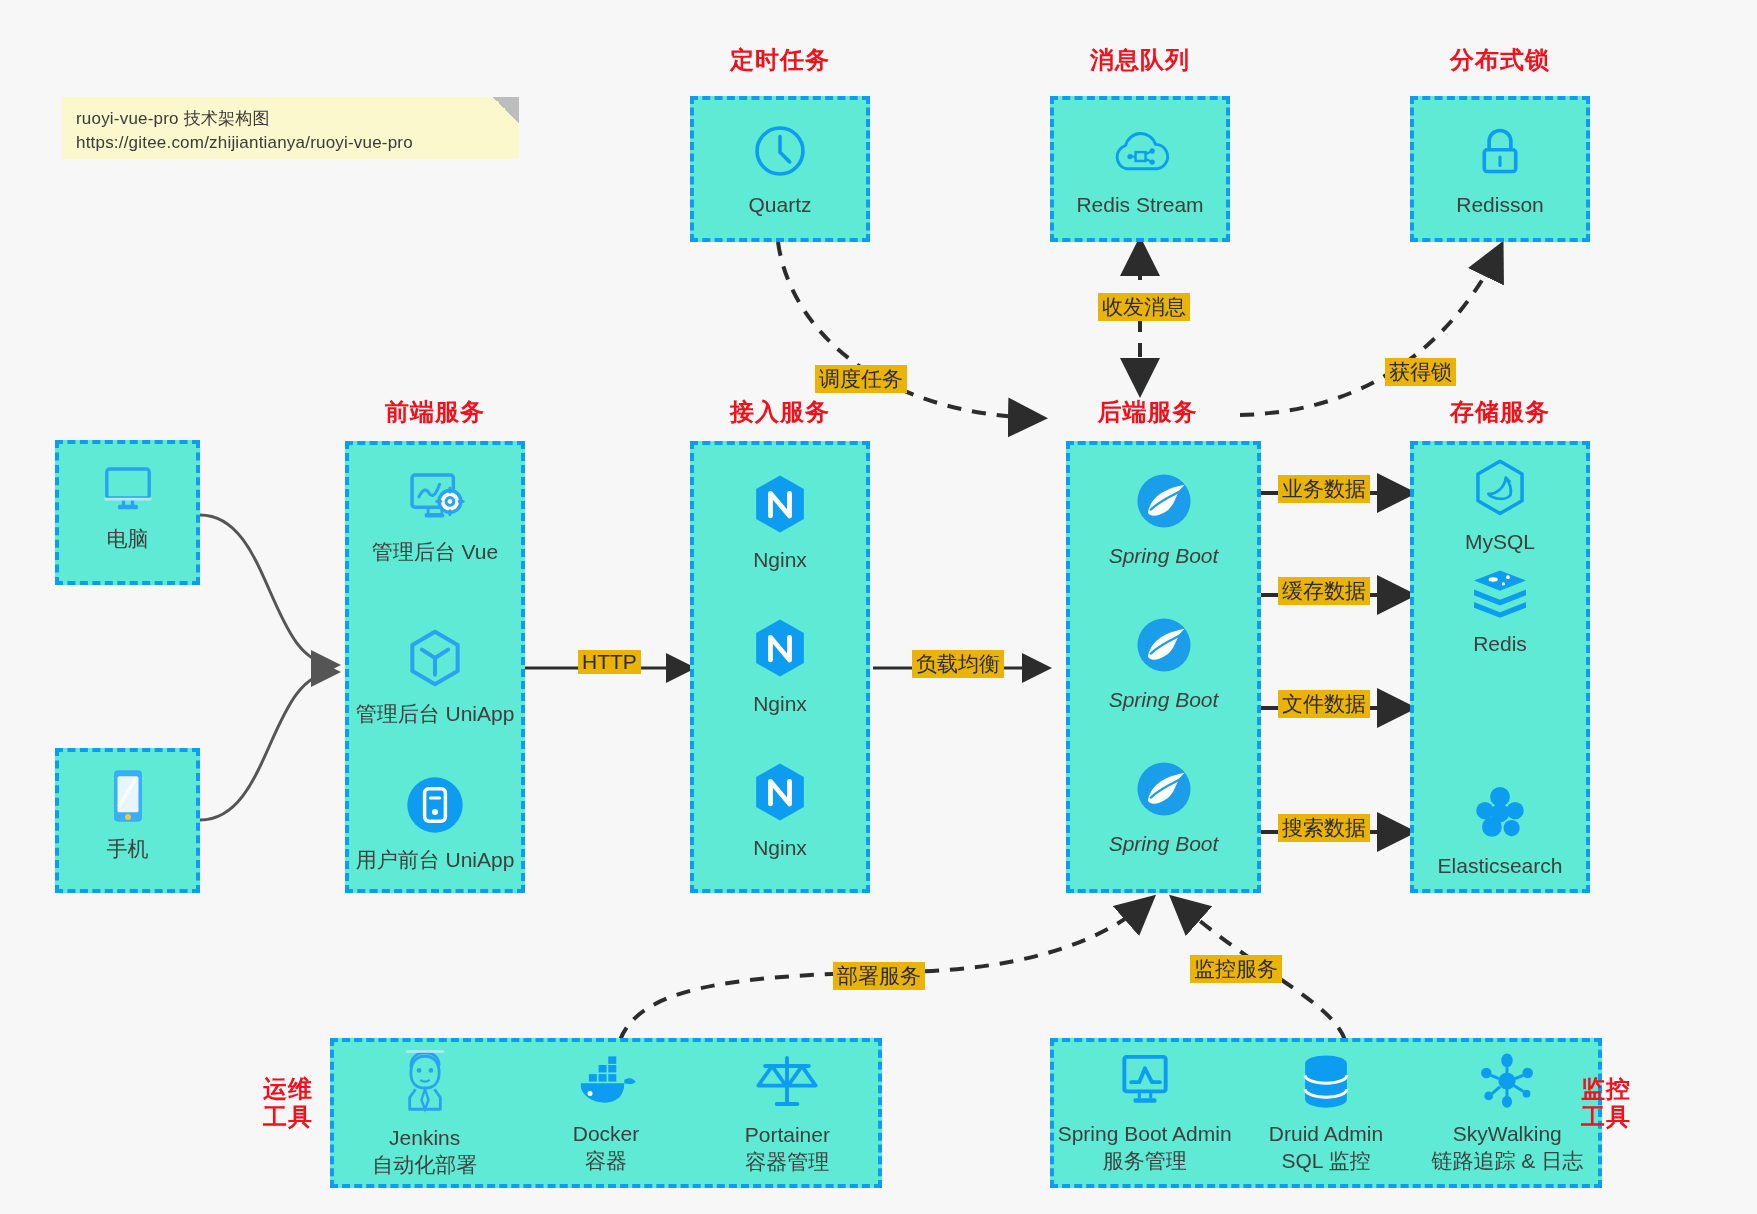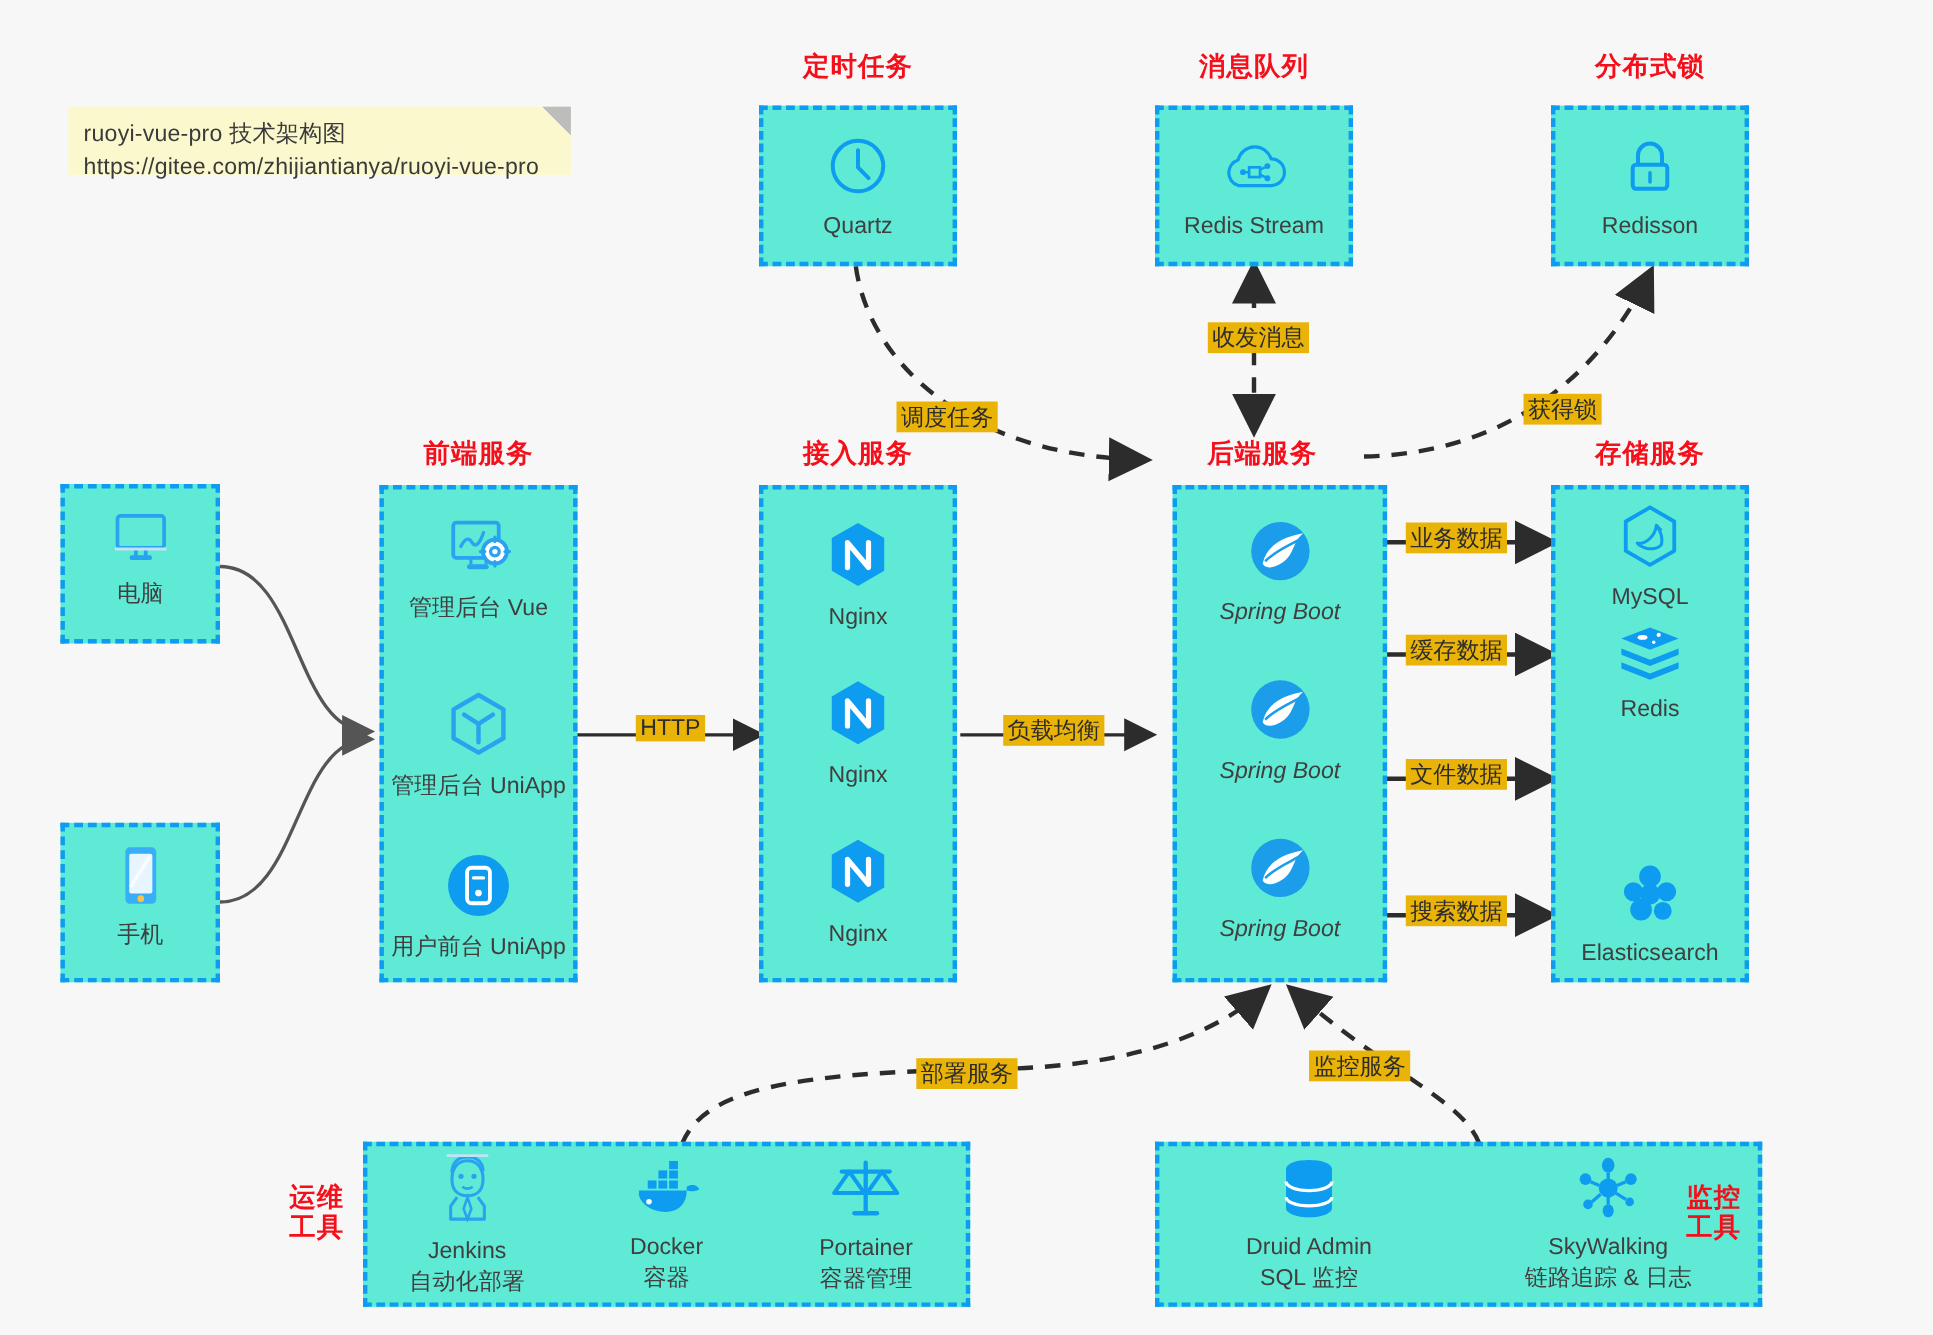--- a/index.html
+++ b/index.html
@@ -9,21 +9,21 @@
     font-family: "Liberation Sans", "DejaVu Sans", sans-serif;
     overflow: hidden;
   }
   #canvas { position: relative; width: 1757px; height: 1214px; }
 
   
   .note {
     position: absolute; left: 62px; top: 97px; width: 457px; height: 62px;
     background: #fcf8cd;
     padding: 10px 14px 0 14px;
-    font-size: 21px; color: #3a3a3a; line-height: 1.42;
+    font-size: 17px; color: #3a3a3a; line-height: 1.42;
     letter-spacing: .2px;
   }
   .note .fold {
     position: absolute; right: 0; top: 0; width: 26px; height: 26px;
     background: linear-gradient(225deg, #bdbdbd 0 50%, transparent 50% 100%);
   }
 
   
   .ghead {
     position: absolute; color: #f40f1b; font-weight: bold;
@@ -388,20 +388,34 @@
         </svg>
       </span>
       <div class="cap">
         <span>Portainer</span>
         <span class="sub">容器管理</span>
       </div>
     </div>
   </div>
 
   <div class="box row" style="left:1050px; top:1038px; width:552px; height:150px;">
+    <div class="cell">
+      <span class="ic">
+        <svg width="62" height="58" viewBox="0 0 54 50">
+          <rect x="9" y="4" width="36" height="30" rx="2" fill="none" stroke="#0d9cf0" stroke-width="3.4"></rect>
+          <path d="M15 26 L22 26 L27 14 L33 26 L40 26" fill="none" stroke="#0d9cf0" stroke-width="3.4" stroke-linecap="round" stroke-linejoin="round"></path>
+          <rect x="17" y="40" width="20" height="4" rx="1.6" fill="#0d9cf0"></rect>
+          <path d="M22 34 L22 40 M32 34 L32 40" stroke="#0d9cf0" stroke-width="2.6"></path>
+        </svg>
+      </span>
+      <div class="cap">
+        <span>Spring Boot Admin</span>
+        <span class="sub">服务管理</span>
+      </div>
+    </div>
     <div class="cell">
       <span class="ic">
         <svg width="56" height="58" viewBox="0 0 48 50">
           <ellipse cx="24" cy="10" rx="18" ry="7" fill="#0d9cf0"></ellipse>
           <path d="M6 10 L6 20 A18 7 0 0 0 42 20 L42 10" fill="#0d9cf0"></path>
           <path d="M6 22 L6 32 A18 7 0 0 0 42 32 L42 22" fill="#0d9cf0"></path>
           <path d="M6 34 L6 41 A18 7 0 0 0 42 41 L42 34" fill="#0d9cf0"></path>
           <path d="M6 20 A18 7 0 0 0 42 20" fill="none" stroke="#ffffff" stroke-width="2.6"></path>
           <path d="M6 32 A18 7 0 0 0 42 32" fill="none" stroke="#ffffff" stroke-width="2.6"></path>
         </svg>
@@ -430,18 +444,18 @@
               <path d="M41 34 L33 29"></path>
           </g>
         </svg>
       </span>
       <div class="cap">
         <span>SkyWalking</span>
         <span class="sub">链路追踪 &amp; 日志</span>
       </div>
     </div>
   </div>
-  <div class="ghead vert" style="left:1528px; top:1075px; width:60px;">
+  <div class="ghead vert" style="left:1576px; top:1075px; width:60px;">
     <div>监控</div>
     <div>工具</div>
   </div>
 
 </div>
 
 </body></html>

